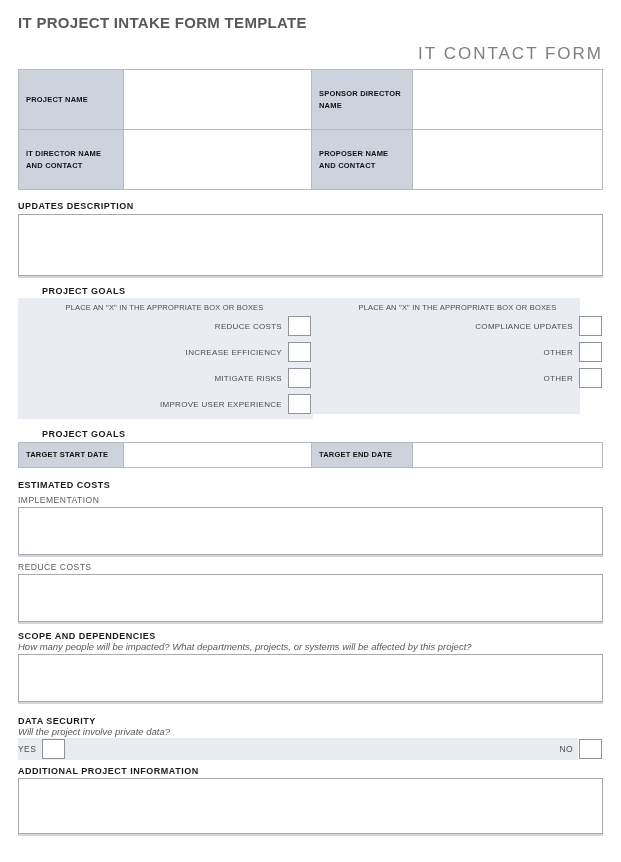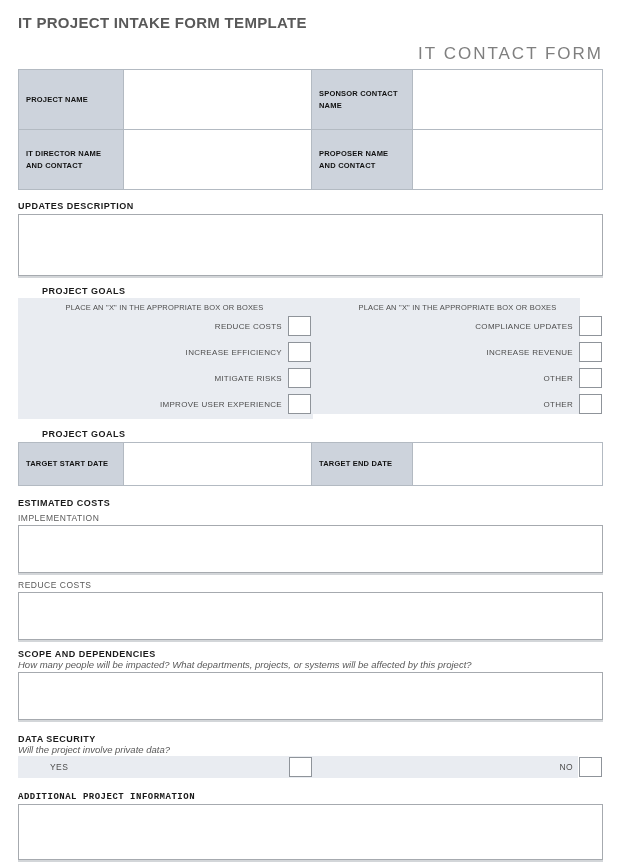--- a/index.html
+++ b/index.html
@@ -9,53 +9,53 @@
 
   .title { margin-top:14px; font-size:15px; font-weight:bold; color:#595959; letter-spacing:0.3px; }
   .subtitle { margin-top:13px; text-align:right; font-size:17px; color:#7f7f7f; letter-spacing:2px; font-weight:400; }
 
   table.form-table { margin-top:5px; width:100%; border-collapse:collapse; table-layout:fixed; }
   table.form-table td { border:1px solid #b3bac2; vertical-align:middle; }
   .label-cell { background:#cdd3dc; font-size:7.5px; font-weight:bold; color:#111;
     padding:4px 7px; line-height:1.6; letter-spacing:0.2px; }
   .value-cell { background:#ffffff; }
   table.contact-table td { height:60px; }
-  table.date-table td { height:43px; }
+  table.date-table td { height:25px; }
   table.date-table { margin-top:3px; }
 
   .section-heading { font-size:9px; font-weight:bold; color:#1a1a1a; letter-spacing:0.5px; }
   .sub-label { font-size:8.5px; color:#595959; letter-spacing:0.5px; }
   .question { font-size:9.5px; font-style:italic; color:#595959; }
 
   .field-box { background:#fff; border:1px solid #a6aaaf; box-shadow:0 2px 0 #d3d6d9; width:100%; }
   .box-62 { height:62px; } .box-48 { height:48px; } .box-56 { height:56px; }
 
   .mt-desc-h { margin-top:11px; } .mt-desc-b { margin-top:3px; }
   .mt-goals-h { margin-top:10px;padding-left:24px; }
   .mt-sec { margin-top:12px; } .mt-small { margin-top:5px; } .mt-tiny { margin-top:2px; }
   .mt-ongoing { margin-top:7px; } .mt-scope { margin-top:9px; } .mt-ds { margin-top:14px; }
-  .mt-add { margin-top:14px;font-family:Liberation Mono, monospace; }
+  .mt-add { margin-top:6px; }
 
   .goals { position:relative; margin-top:2px; height:121px; }
   .goals-bg-left { position:absolute; left:0; top:0; width:295px; height:121px; background:#e9ecf1; }
   .goals-bg-right { position:absolute; left:295px; top:0; width:267px; height:116px; background:#e9ecf1; }
   .goals-cols { position:relative; display:flex; }
   .goals-col-left { width:295px; padding-right:2px; }
   .goals-col-right { width:290px; padding-right:1px; }
   .goals-instruction { text-align:center; font-size:7.5px; color:#4d4d4d;
     letter-spacing:0.2px; padding:5px 0 4px; }
   .goal-row { display:flex; align-items:center; justify-content:flex-end; gap:6px;
     height:20px; margin-bottom:6px; font-size:8px; color:#4d4d4d; letter-spacing:0.3px; }
   .checkbox { width:23px; height:20px; background:#ffffff; border:1px solid #8f949a; flex:0 0 auto; }
 
   .yesno { position:relative; height:22px; margin-top:1px; }
   .yesno-bg { position:absolute; left:0; top:0; width:560px; height:22px; background:#e9ecf1; }
   .yesno-pair { position:absolute; top:0; height:22px; display:flex; align-items:center;
     gap:6px; font-size:8.5px; color:#4d4d4d; letter-spacing:0.4px; }
-  .yesno-yes { left:0; width:294px; justify-content:space-between;padding-left:32px; }
+  .yesno-yes { left:0; width:294px; justify-content:flex-start; }
   .yesno-no { right:1px; }
 </style>
 </head>
 <body>
 
 <div class="page">
 
   <div class="title">IT PROJECT INTAKE FORM TEMPLATE</div>
   <div class="subtitle">IT CONTACT FORM</div>
 
@@ -63,21 +63,21 @@
     <colgroup>
         <col style="width:105px">
         <col style="width:188px">
         <col style="width:101px">
         <col>
       </colgroup>
     <tbody>
         <tr>
       <td class="label-cell">PROJECT NAME</td>
       <td class="value-cell"></td>
-      <td class="label-cell">SPONSOR CONTACT NAME</td>
+      <td class="label-cell">SPONSOR DIRECTOR NAME</td>
       <td class="value-cell"></td>
     </tr>
     <tr>
       <td class="label-cell">IT DIRECTOR NAME AND CONTACT</td>
       <td class="value-cell"></td>
       <td class="label-cell">PROPOSER NAME AND CONTACT</td>
       <td class="value-cell"></td>
     </tr>
   </tbody>
     </table>
@@ -106,24 +106,20 @@
         </div>
         <div class="goal-row">
           <span>IMPROVE USER EXPERIENCE</span>
           <span class="checkbox"></span>
         </div>
       </div>
       <div class="goals-col-right">
         <div class="goals-instruction">PLACE AN "X" IN THE APPROPRIATE BOX OR BOXES</div>
         <div class="goal-row">
           <span>COMPLIANCE UPDATES</span>
-          <span class="checkbox"></span>
-        </div>
-        <div class="goal-row">
-          <span>INCREASE REVENUE</span>
           <span class="checkbox"></span>
         </div>
         <div class="goal-row">
           <span>OTHER</span>
           <span class="checkbox"></span>
         </div>
         <div class="goal-row">
           <span>OTHER</span>
           <span class="checkbox"></span>
         </div>

